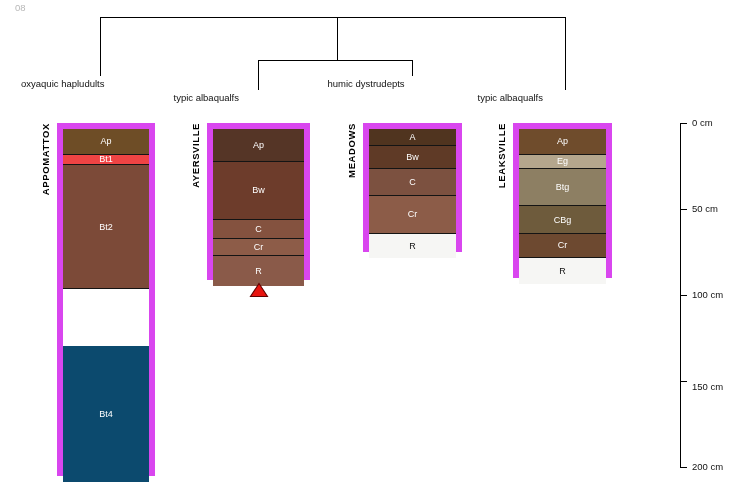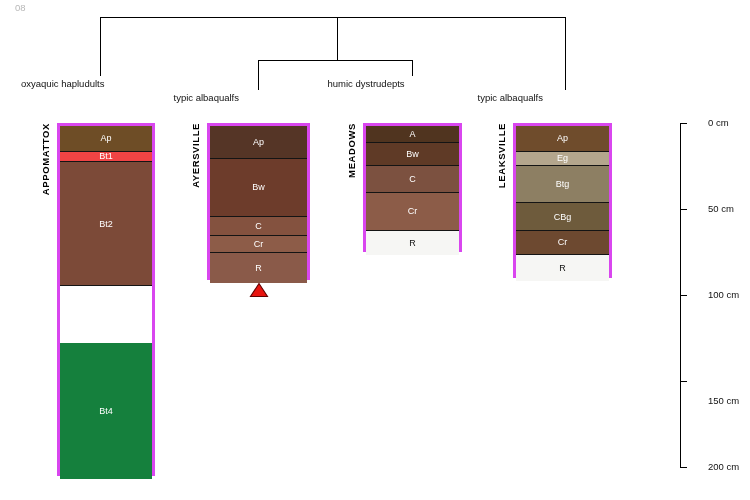--- a/index.html
+++ b/index.html
@@ -7,29 +7,29 @@
     width:750px;height:500px;position:relative;overflow:hidden;
     background:#ffffff;font-family:"Liberation Sans",sans-serif;color:#111;
   }
   .watermark{position:absolute;left:15px;top:2px;font-size:9.5px;color:#b8b8b8;}
   .line{position:absolute;background:#000;}
   .class-label{position:absolute;width:170px;text-align:left;font-size:9.5px;color:#111;white-space:nowrap;}
   .series-label{
     position:absolute;writing-mode:vertical-rl;transform:rotate(180deg);
     font-size:9.5px;font-weight:bold;letter-spacing:0.6px;color:#000;white-space:nowrap;
   }
-  .profile{position:absolute;border:3px solid #d946ef;box-sizing:border-box;background:#fff;}
+  .profile{position:absolute;border:6px solid #d946ef;box-sizing:border-box;background:#fff;}
   .horizon{
     position:absolute;left:0;right:0;box-sizing:border-box;
     border-bottom:1px solid #141414;
     display:flex;align-items:center;justify-content:center;
     font-size:9px;overflow:visible;
   }
   .horizon:last-child{border-bottom:none;}
-  .tick-label{position:absolute;font-size:9.5px;color:#111;white-space:nowrap;margin-left:16px;}
+  .tick-label{position:absolute;font-size:9.5px;color:#111;white-space:nowrap;}
   .marker{position:absolute;line-height:0;}
 </style>
 </head>
 <body>
 
 <span class="watermark">08</span>
 <div id="tree">
     <div class="line" style="left: 100px; top: 17px; width: 466px; height: 1px;"></div>
     <div class="line" style="left: 100px; top: 17px; width: 1px; height: 59px;"></div>
     <div class="line" style="left: 565px; top: 17px; width: 1px; height: 73px;"></div>
@@ -48,21 +48,21 @@
     <div class="profile" style="left: 57px; top: 123px; width: 98px; height: 352.6px;">
       <div class="horizon" style="top: 0px; height: 25.8px; background: rgb(110, 77, 38); color: rgb(255, 255, 255);">
         <span>Ap</span>
       </div>
       <div class="horizon" style="top: 25.8px; height: 10.32px; background: #ef4444; color: rgb(255, 255, 255);">
         <span>Bt1</span>
       </div>
       <div class="horizon" style="top: 36.12px; height: 123.84px; background: rgb(124, 74, 56); color: rgb(255, 255, 255);">
         <span>Bt2</span>
       </div>
-      <div class="horizon" style="top: 216.72px; height: 135.88px; background: #15803d; color: rgb(255, 255, 255);">
+      <div class="horizon" style="top: 216.72px; height: 135.88px; background: #0c4a6e; color: rgb(255, 255, 255);">
         <span>Bt4</span>
       </div>
     </div>
     <div class="series-label" style="left: 40px; top: 123px;">APPOMATTOX</div>
     <div class="profile" style="left: 207px; top: 123px; width: 103px; height: 156.52px;">
       <div class="horizon" style="top: 0px; height: 32.68px; background: rgb(85, 53, 38); color: rgb(255, 255, 255);">
         <span>Ap</span>
       </div>
       <div class="horizon" style="top: 32.68px; height: 58.48px; background: rgb(109, 60, 43); color: rgb(255, 255, 255);">
         <span>Bw</span>
@@ -120,20 +120,20 @@
   </div>
 <div id="axis">
     <div class="line" style="left: 680px; top: 123px; width: 1px; height: 344px;"></div>
     <div class="line" style="left: 680px; top: 123px; width: 7px; height: 1px;"></div>
     <div class="tick-label" style="left: 692px; top: 117px;">0 cm</div>
     <div class="line" style="left: 680px; top: 209px; width: 7px; height: 1px;"></div>
     <div class="tick-label" style="left: 692px; top: 203px;">50 cm</div>
     <div class="line" style="left: 680px; top: 295px; width: 7px; height: 1px;"></div>
     <div class="tick-label" style="left: 692px; top: 289px;">100 cm</div>
     <div class="line" style="left: 680px; top: 381px; width: 7px; height: 1px;"></div>
-    <div class="tick-label" style="left: 692px; top: 395px;">150 cm</div>
+    <div class="tick-label" style="left: 692px; top: 381px;">150 cm</div>
     <div class="line" style="left: 680px; top: 467px; width: 7px; height: 1px;"></div>
     <div class="tick-label" style="left: 692px; top: 461px;">200 cm</div>
   </div>
 
 <div class="marker" style="left: 248.5px; top: 281.52px;"><svg width="20" height="16" viewBox="0 0 20 16">
       <polygon points="10,1.5 18.5,14.5 1.5,14.5" fill="#e8140f" stroke="#600000" stroke-width="1.1"></polygon>
     </svg></div>
 
 </body></html>

